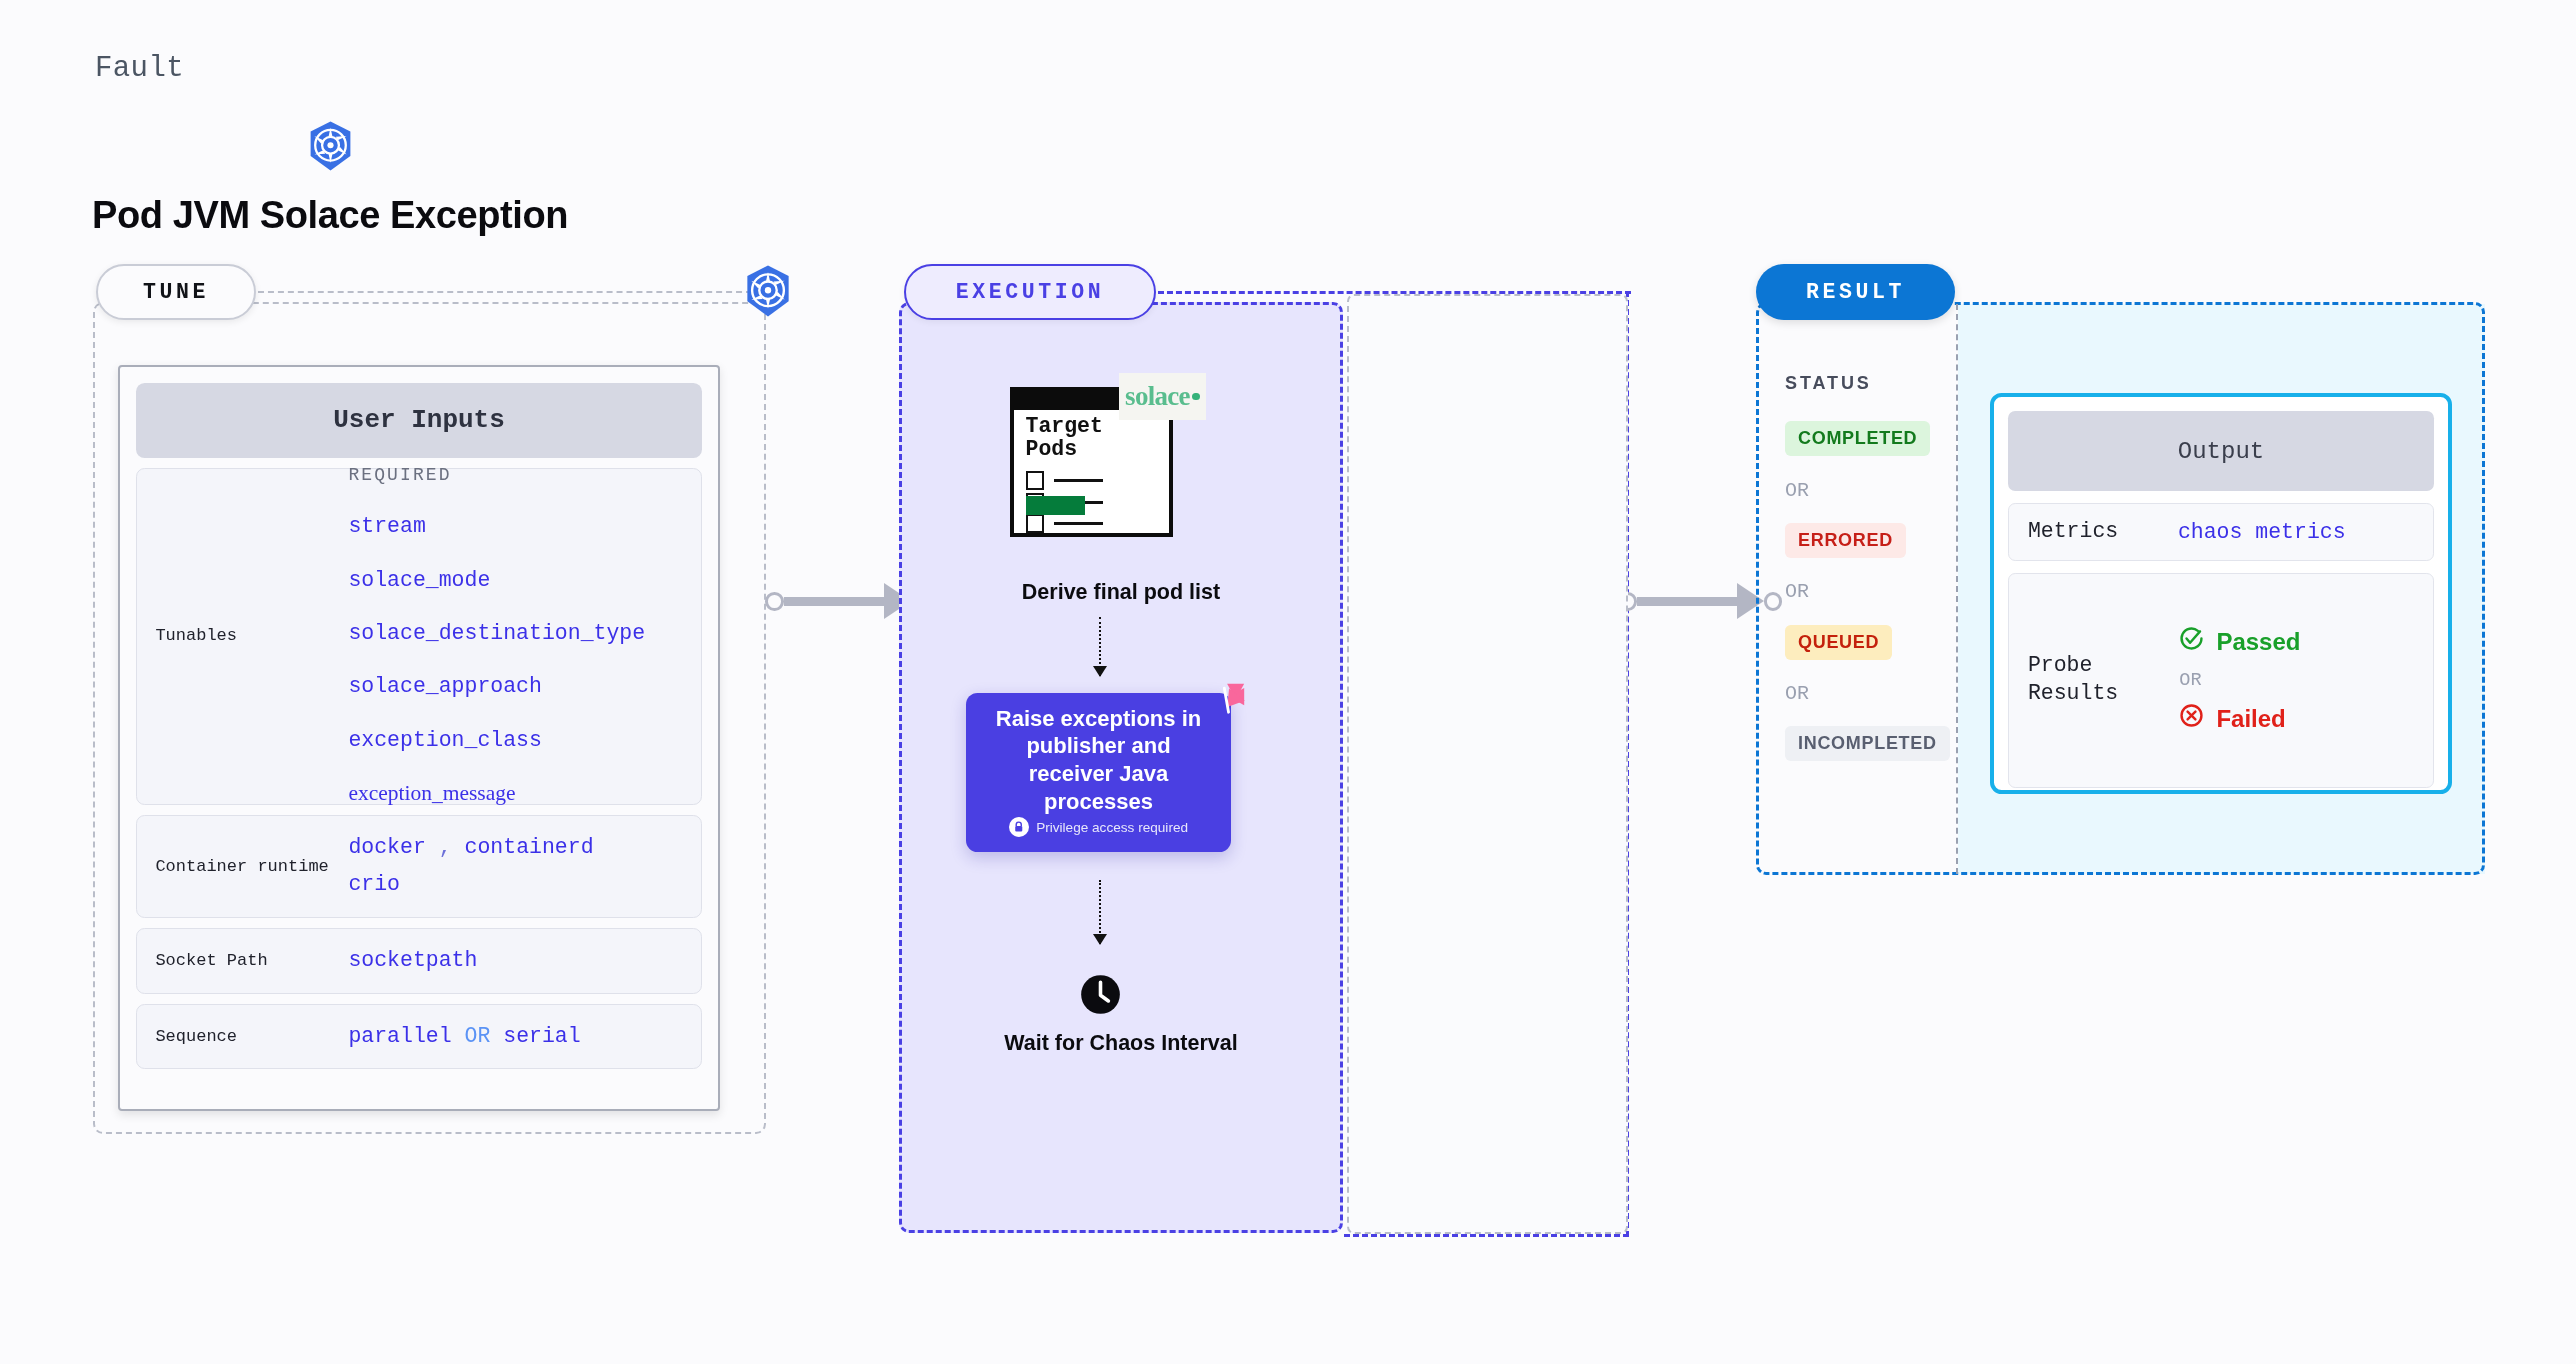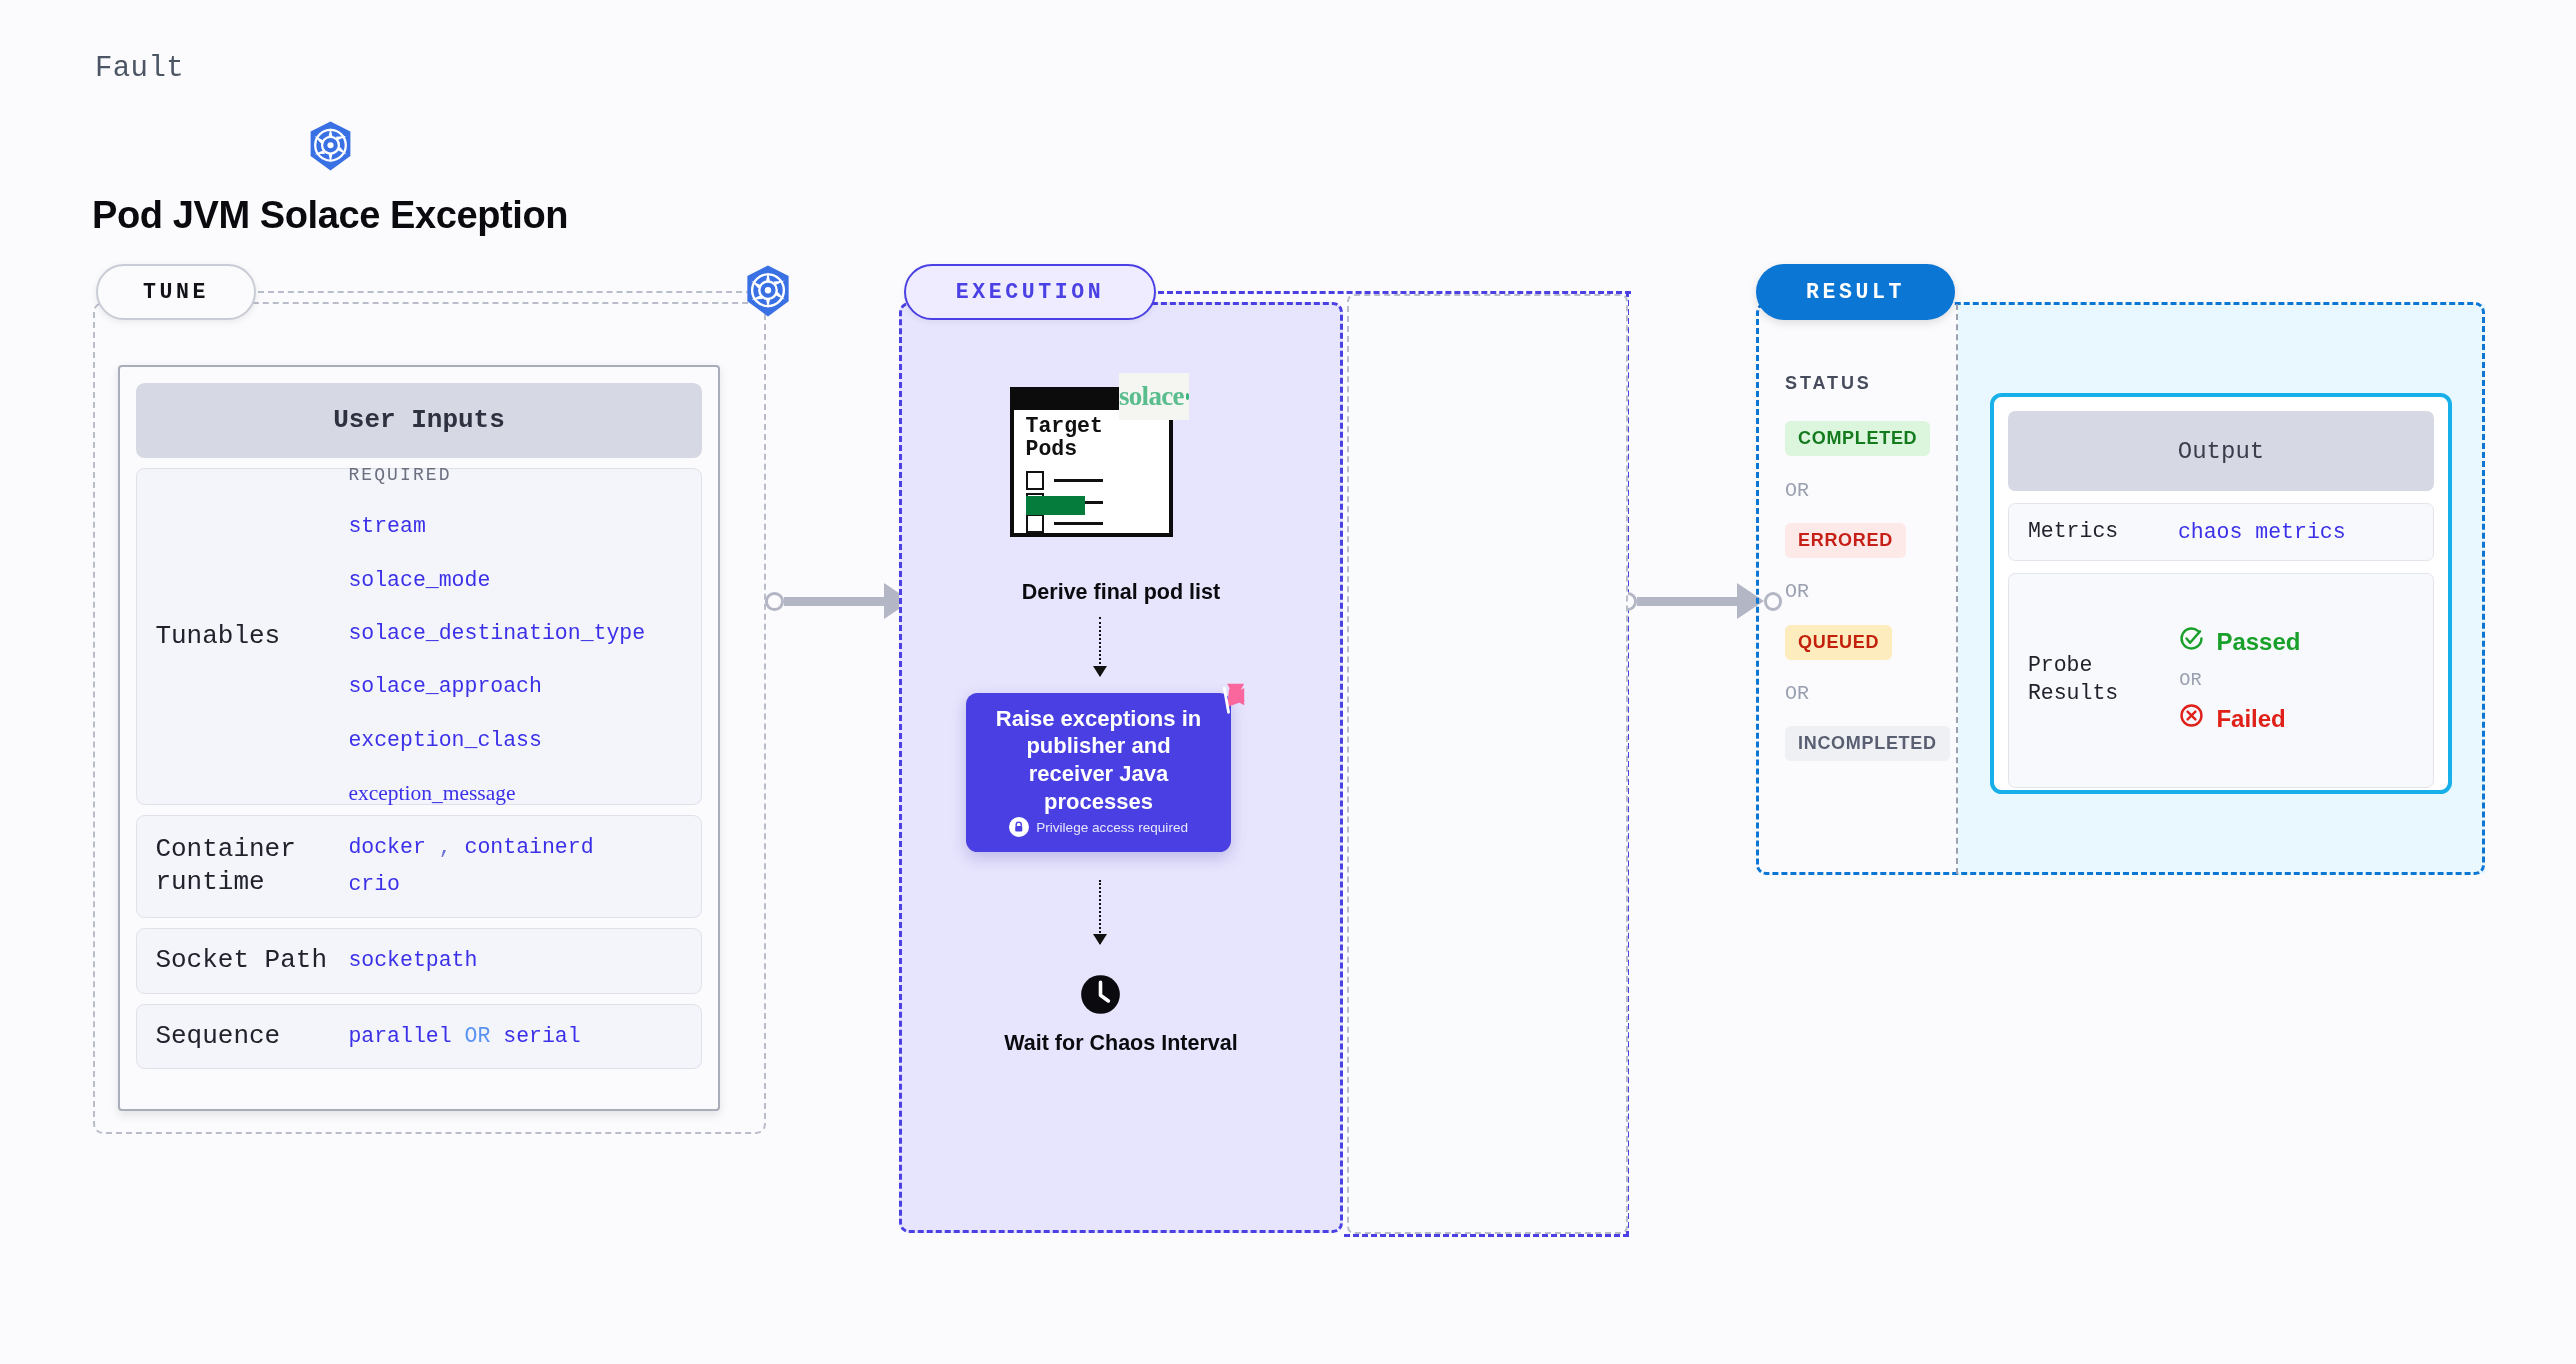--- a/index.html
+++ b/index.html
@@ -55,21 +55,21 @@
   #user-inputs-head {
     height: 75px; background: #d6d8e3; border-radius: 8.6px;
     display: flex; align-items: center; justify-content: center;
     font-family: "Liberation Mono", monospace; font-size: 26px; color: #2e3240; font-weight: 700;
   }
   .kv-card {
     margin-top: 10px; border: 1.4px solid #dfe1ea; border-radius: 8.6px; background: #f4f5fa;
     display: flex; align-items: center; padding: 13px 18.6px;
   }
   .kv-key {
-    font-family: "Liberation Mono", monospace; font-size: 26px; color: #20222c;
+    font-family: "Liberation Mono", monospace; font-size: 17px; color: #20222c;
     width: 193px; flex: none; line-height: 1.28;
   }
   .kv-val { font-family: "Liberation Mono", monospace; font-size: 21.5px; color: #3b30e8; line-height: 1.75; }
   .kv-val .or { color: #5b93f5; }
   .kv-val .comma { color: #6b6fd8; }
   #tunables-card { height: 337px; align-items: center; }
   #tunables-req {
     font-family: "Liberation Mono", monospace; font-size: 18px; color: #6b7080;
     letter-spacing: 2.1px; margin-bottom: 17px;
   }
@@ -129,21 +129,21 @@
   #tp-titlebar { position: absolute; left: 0; top: 0; right: 0; height: 18.6px; background: #0c0c0c; }
   #tp-title {
     position: absolute; left: 11.5px; top: 24px; font-weight: 700; font-size: 21.5px;
     color: #111; line-height: 1.05; font-family: "Liberation Mono", monospace;
   }
   .tp-row { position: absolute; left: 11.5px; display: flex; align-items: center; gap: 10px; }
   .tp-box { width: 18.6px; height: 18.6px; border: 2.9px solid #111; }
   .tp-line { width: 49px; height: 3.6px; background: #111; }
   #tp-green { position: absolute; left: 11.5px; bottom: 18.6px; width: 59px; height: 18.6px; background: #057c3b; }
   #solace-logo {
-    position: absolute; left: 109px; top: 0px; width: 70px; height: 47px;
+    position: absolute; left: 109px; top: 0px; width: 87px; height: 47px;
     background: #f5f5f1; display: flex; align-items: center; justify-content: center;
     font-family: "Liberation Serif", serif; font-weight: 700; font-size: 27px; color: #59bd8e;
     letter-spacing: -0.7px; z-index: 3;
   }
   #solace-dot { display: inline-block; width: 7.9px; height: 7.9px; border-radius: 50%; background: #35b27a; margin-left: 2.1px; vertical-align: baseline; }
 
   #derive-label {
     position: absolute; left: 899px; top: 580px; width: 444px; text-align: center;
     font-size: 21.5px; font-weight: 700; color: #0b0b0f;
   }

